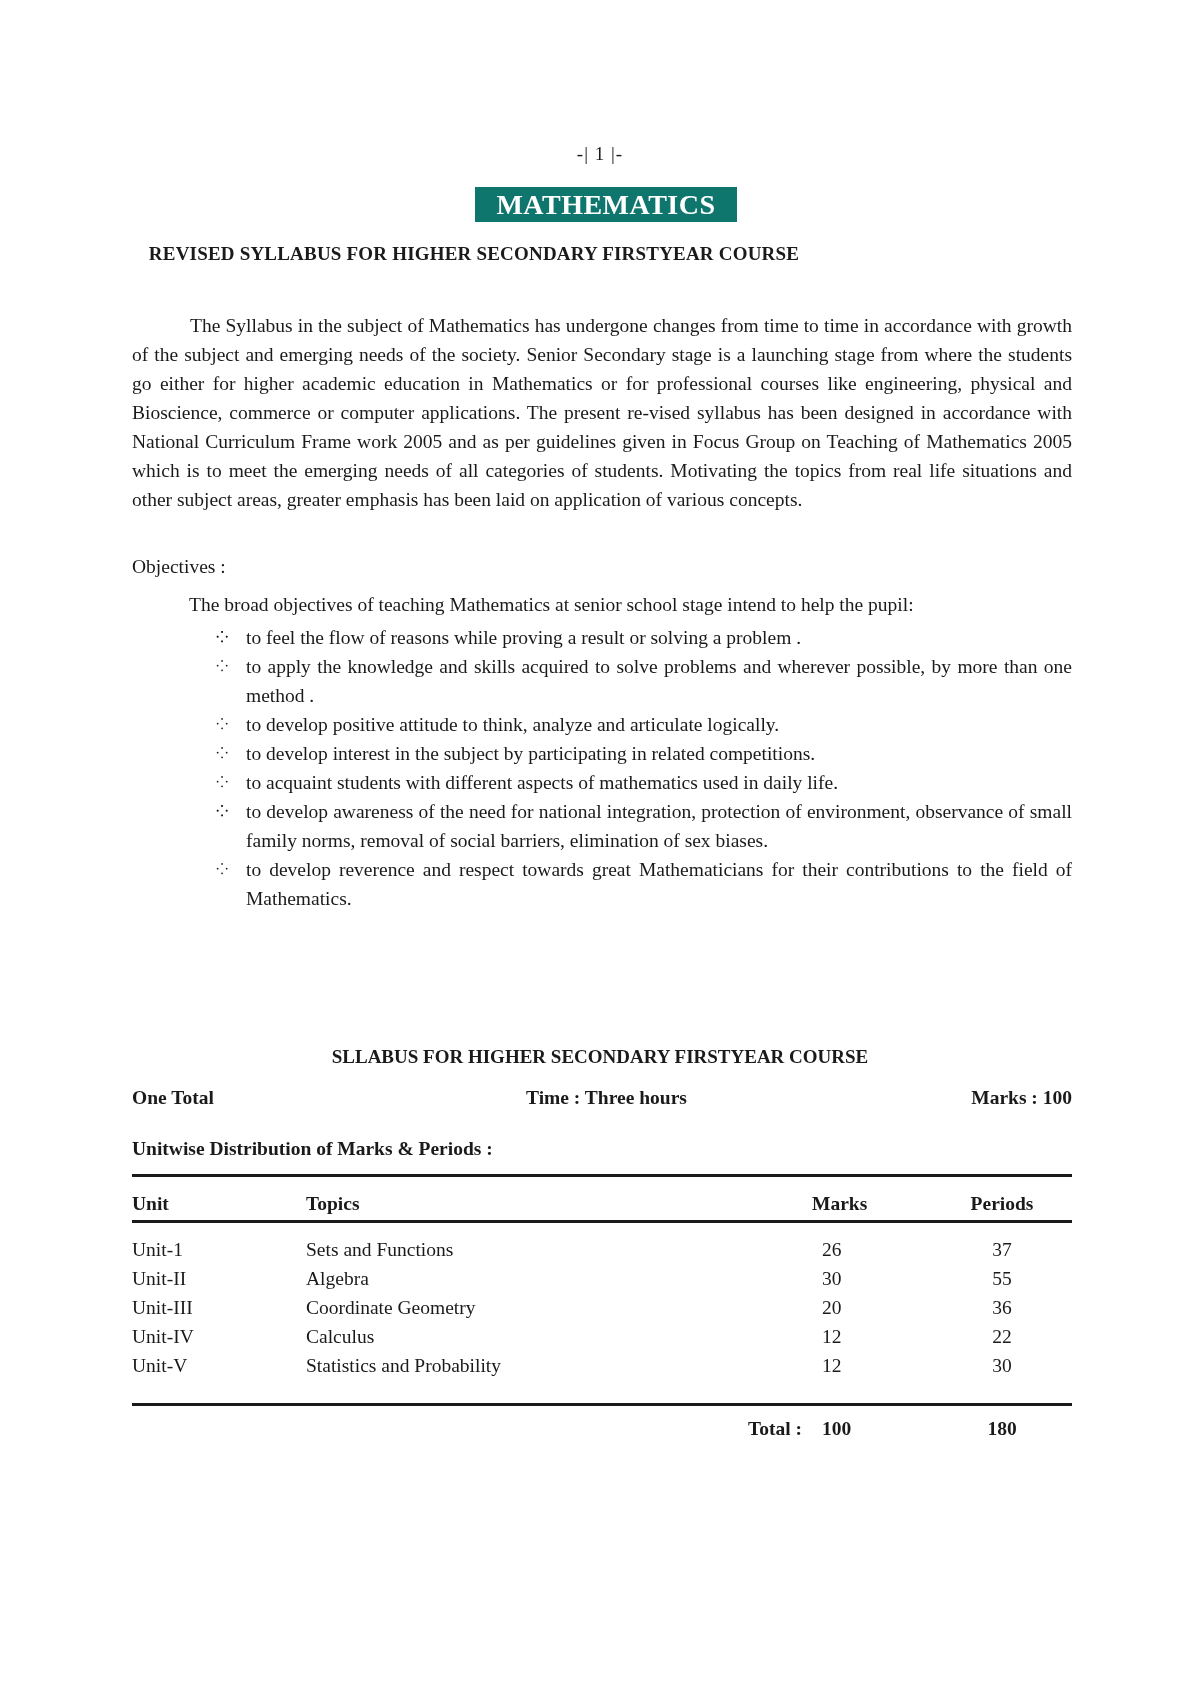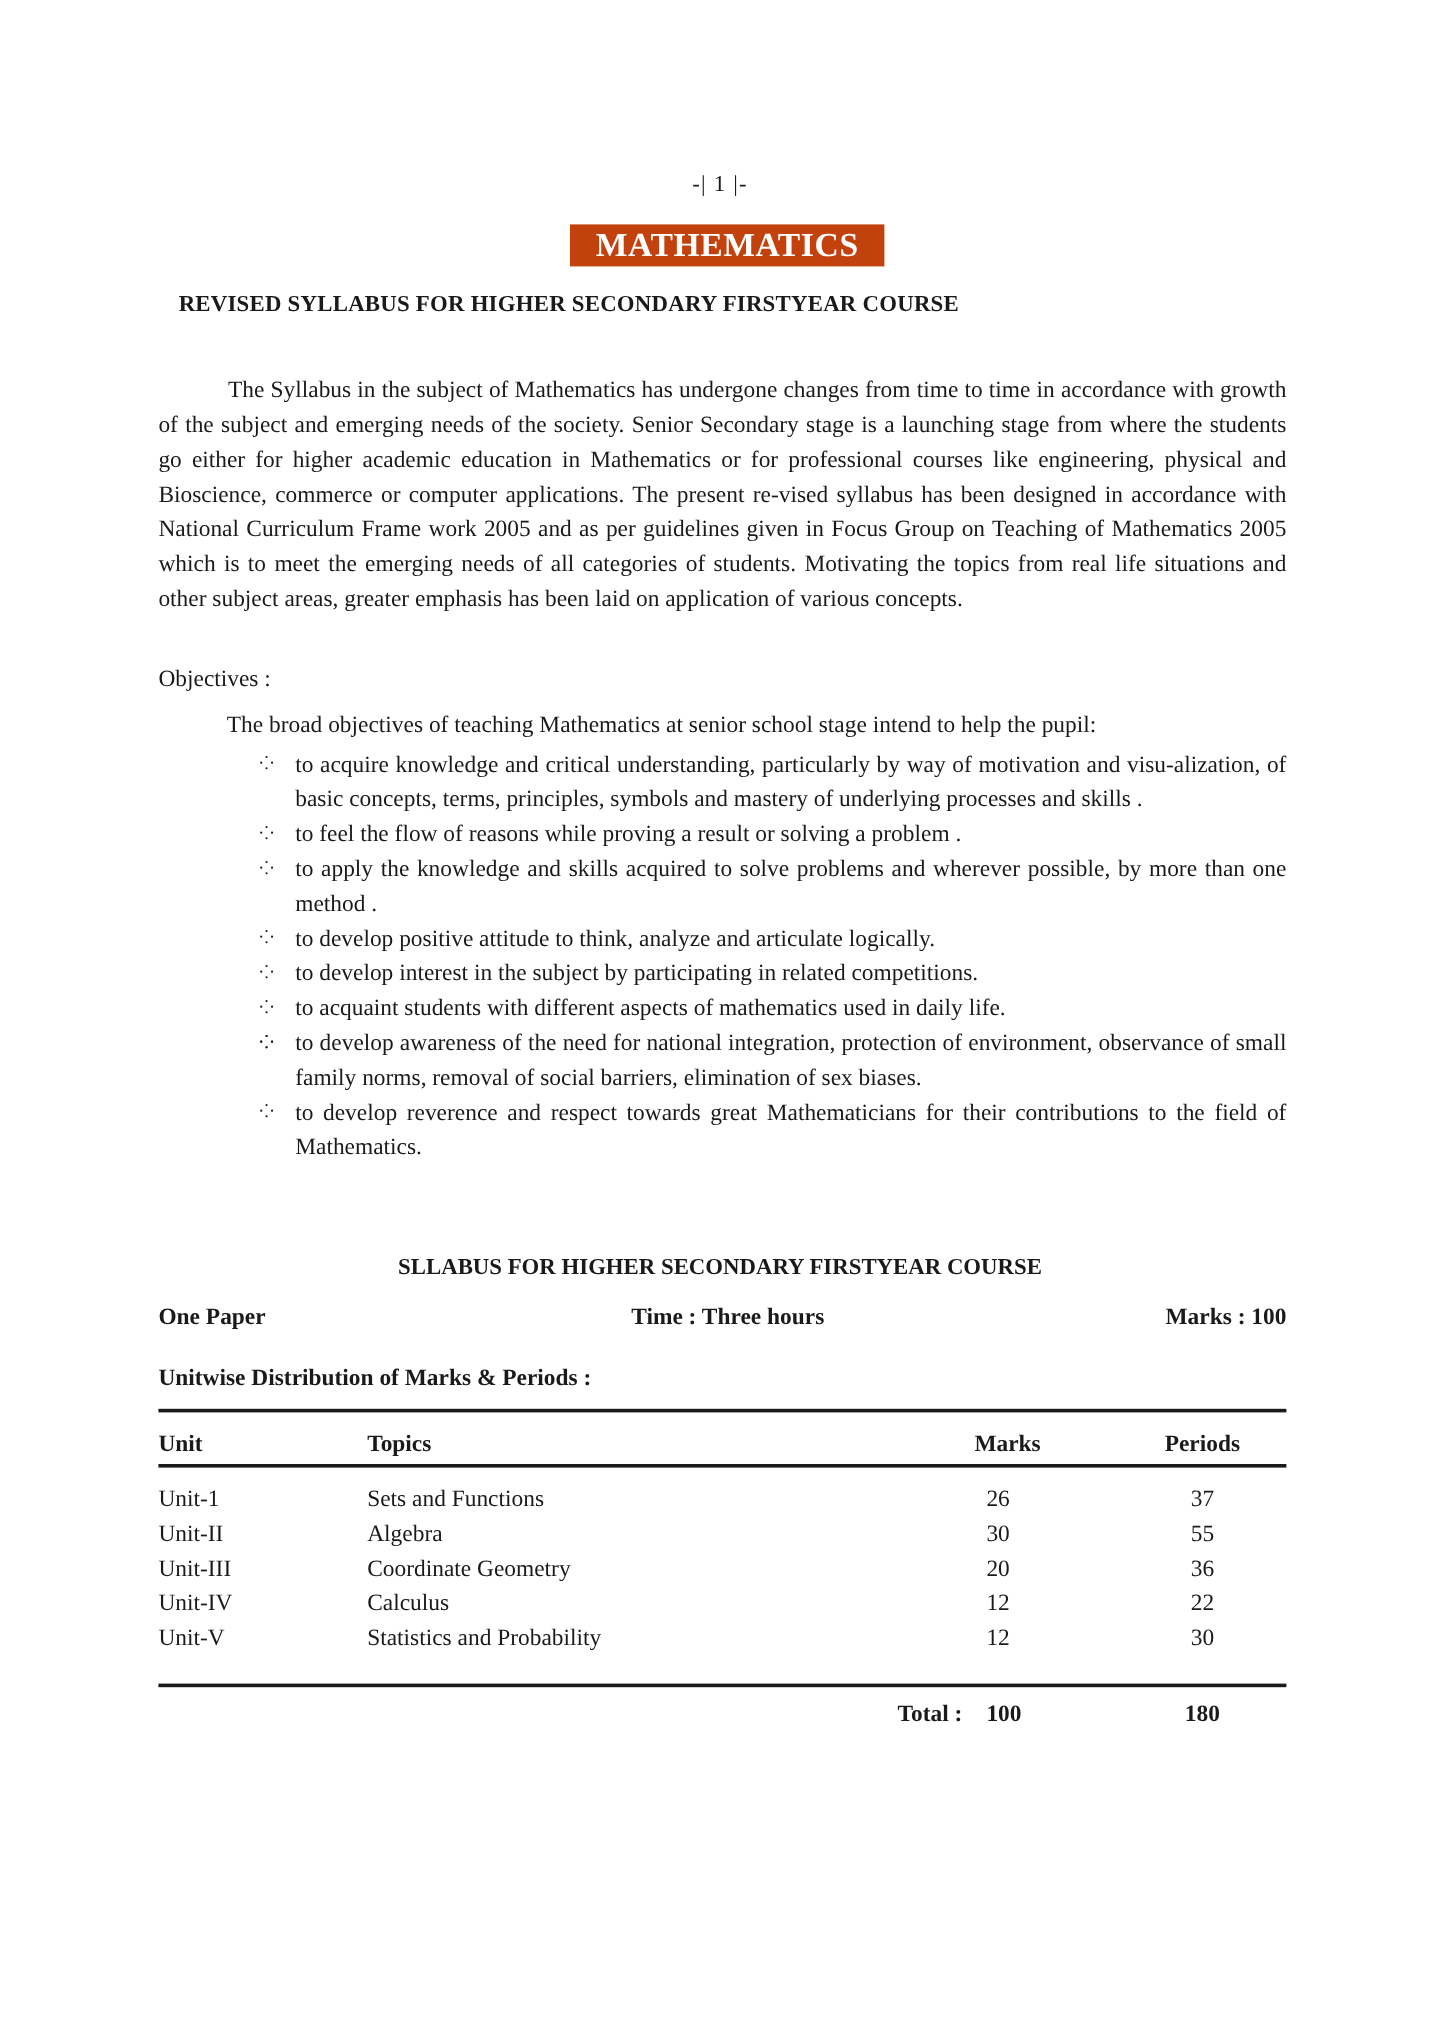--- a/index.html
+++ b/index.html
@@ -23,21 +23,21 @@
       text-align: center;
       font-size: 19px;
       letter-spacing: 1px;
     }
     .title-box {
       position: absolute;
       top: 187px;
       left: 475px;
       width: 262px;
       height: 35px;
-      background: #c2410c;
+      background: #0f766e;
       color: #ffffff;
       text-align: center;
       font-weight: bold;
       font-size: 28px;
       line-height: 35px;
       letter-spacing: 0.5px;
     }
     .subtitle {
       position: absolute;
       top: 243px;
@@ -157,35 +157,35 @@
 
 <div class="subtitle">REVISED SYLLABUS FOR HIGHER SECONDARY FIRSTYEAR COURSE</div>
 
 <p class="content intro">The Syllabus in the subject of Mathematics has undergone changes from time to time in accordance with growth of the subject and emerging needs of the society. Senior Secondary stage is a launching stage from where the students go either for higher academic education in Mathematics or for professional courses like engineering, physical and Bioscience, commerce or computer applications. The present re-vised syllabus has been designed in accordance with National Curriculum Frame work 2005 and as per guidelines given in Focus Group on Teaching of Mathematics 2005 which is to meet the emerging needs of all categories of students. Motivating the topics from real life situations and other subject areas, greater emphasis has been laid on application of various concepts.</p>
 
 <div class="objectives-heading">Objectives :</div>
 
 <div class="objectives-lead">The broad objectives of teaching Mathematics at senior school stage intend to help the pupil:</div>
 
 <ul class="objectives-list">
-  <li><span class="bullet">⁘</span><span>to acquire knowledge and critical understanding, particularly by way of motivation and visu-alization, of basic concepts, terms, principles, symbols and mastery of underlying processes and skills .</span></li>
+  <li><span class="bullet">⁘</span></li>
   <li><span class="bullet">⁘</span><span>to feel the flow of reasons while proving a result or solving a problem .</span></li>
   <li><span class="bullet">⁘</span><span>to apply the knowledge and skills acquired to solve problems and wherever possible, by more than one method .</span></li>
   <li><span class="bullet">⁘</span><span>to develop positive attitude to think, analyze and articulate logically.</span></li>
   <li><span class="bullet">⁘</span><span>to develop interest in the subject by participating in related competitions.</span></li>
   <li><span class="bullet">⁘</span><span>to acquaint students with different aspects of mathematics used in daily life.</span></li>
   <li><span class="bullet">⁘</span></li>
   <li><span class="bullet">⁘</span><span>to develop awareness of the need for national integration, protection of environment, observance of small family norms, removal of social barriers, elimination of sex biases.</span></li>
   <li><span class="bullet">⁘</span><span>to develop reverence and respect towards great Mathematicians for their contributions to the field of Mathematics.</span></li>
 </ul>
 
 <div class="section-heading">SLLABUS FOR HIGHER SECONDARY FIRSTYEAR COURSE</div>
 
 <div class="paper-row">
-  <span class="left">One Paper</span>
+  <span class="left">One Total</span>
   <span class="center">Time : Three hours</span>
   <span class="right">Marks : 100</span>
 </div>
 
 <div class="dist-heading">Unitwise Distribution of Marks &amp; Periods :</div>
 
 <div class="rule" style="top:1174px;"></div>
 
 <div class="table-head">
   <span class="col-unit">Unit</span>

